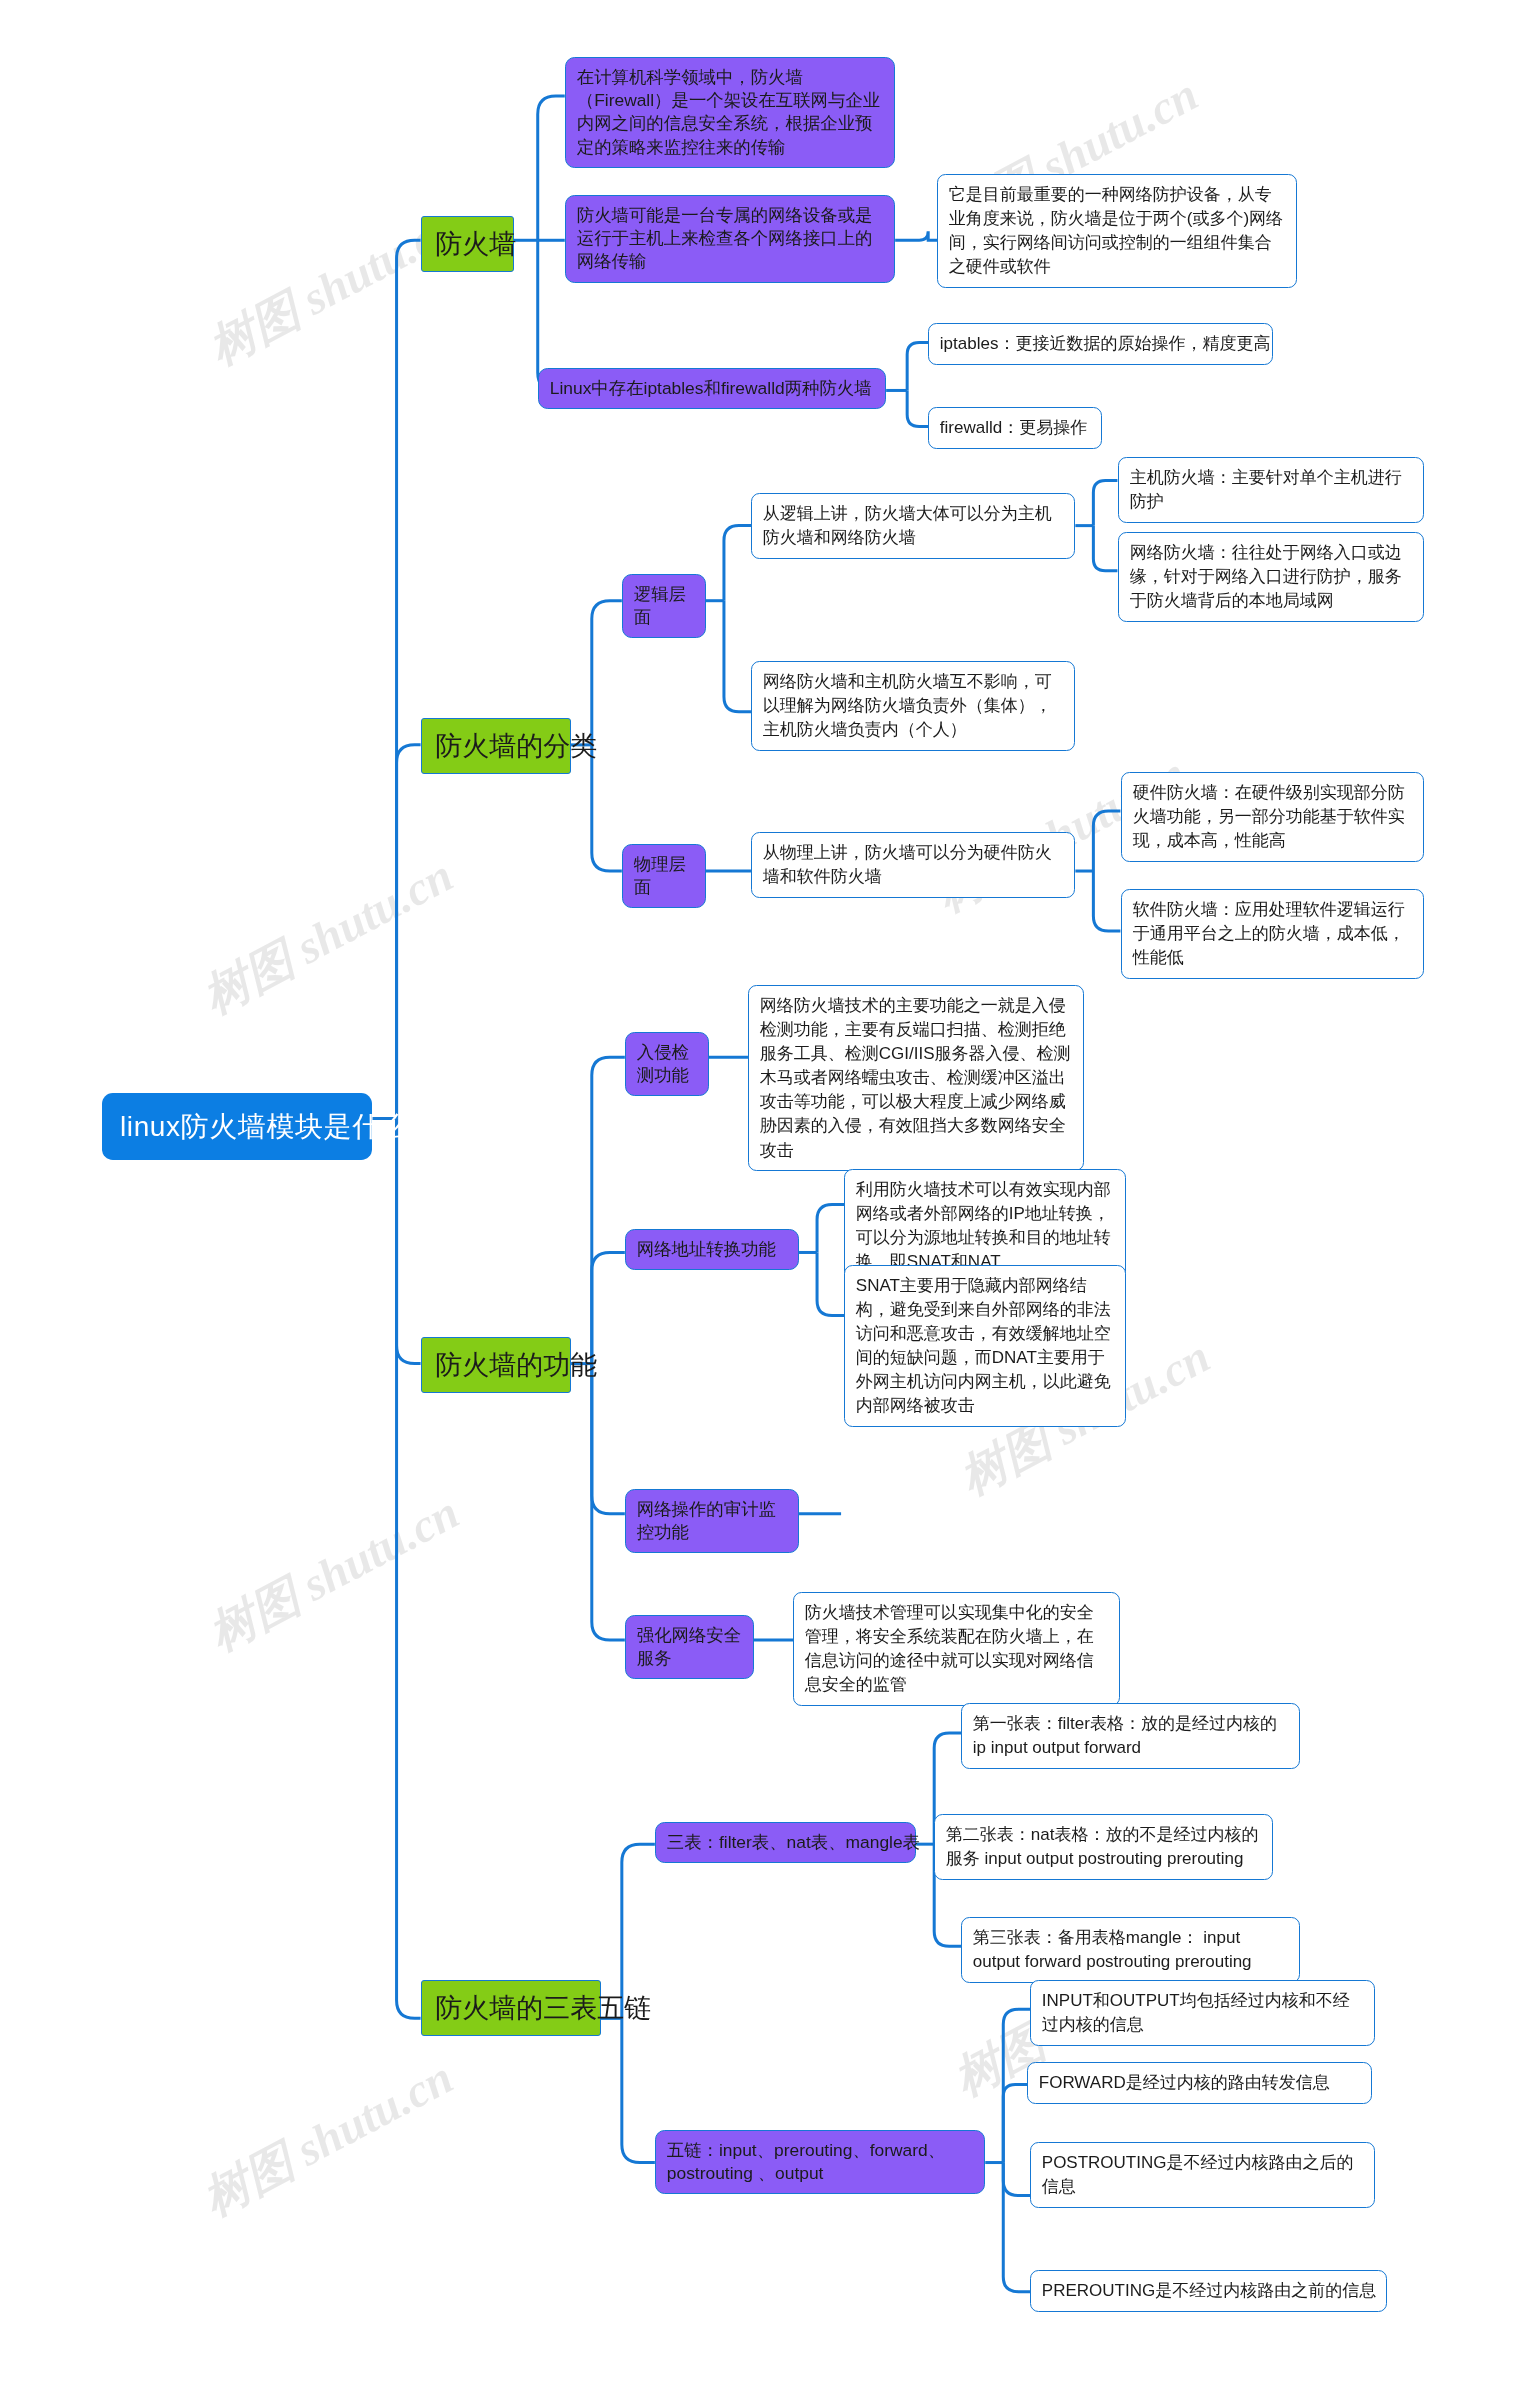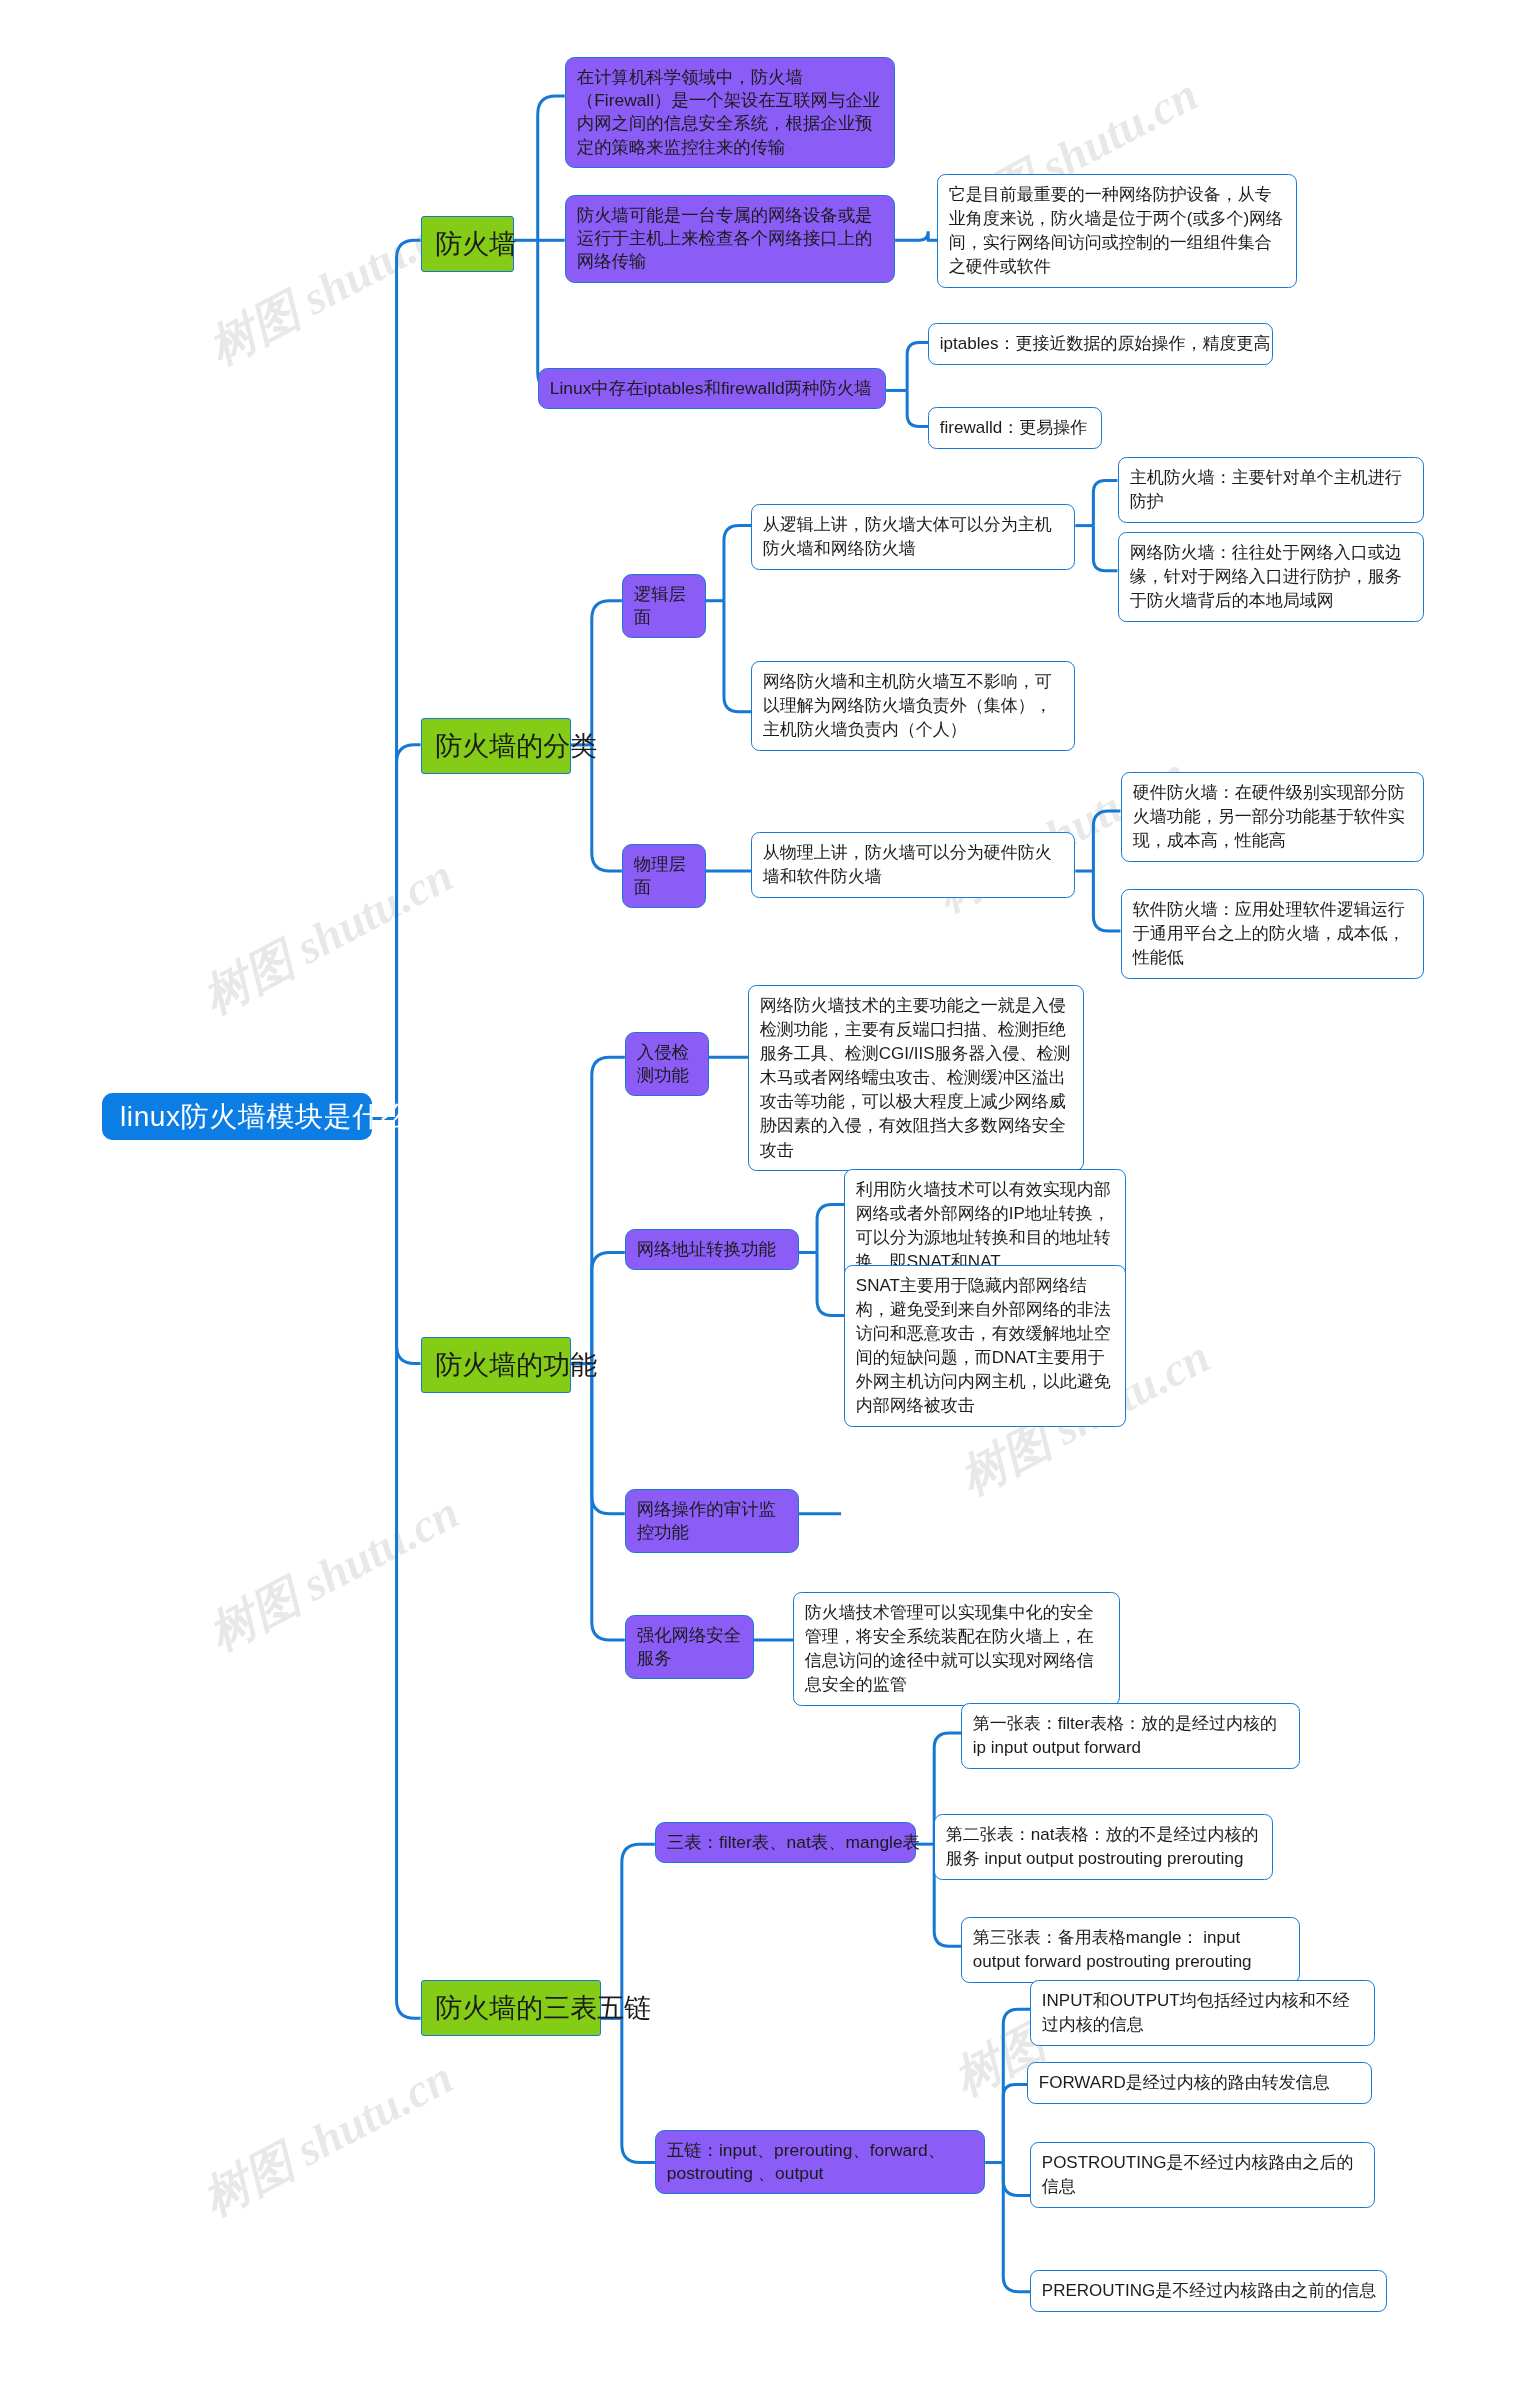--- a/index.html
+++ b/index.html
@@ -4,21 +4,21 @@
 <style>
   html,body{margin:0;padding:0;background:#ffffff;}
   body{font-family:"Liberation Sans","DejaVu Sans",sans-serif;}
   #canvas{position:relative;width:1538px;height:2389px;background:#fff;overflow:hidden;}
   svg#links{position:absolute;left:0;top:0;width:1538px;height:2389px;pointer-events:none;}
   .node{position:absolute;box-sizing:border-box;display:flex;align-items:center;}
   .node .txt{display:block;width:100%;}
 
   .root{
     background:#0c7ee3;border-radius:10.8px;color:#fff;
-    font-size:28px;line-height:1.25;padding:6px 18px;
+    font-size:28px;line-height:1.25;padding:16px 18px;
     letter-spacing:0.6px;white-space:nowrap;
   }
   .lvl1{
     background:#84cc16;border:1.8px solid #1578d4;border-radius:3px;
     color:#1b1b1b;font-size:27px;line-height:1.3;padding:9.6px 13.2px;
     white-space:nowrap;
   }
   .lvl2{
     background:#8b5cf6;border:1.8px solid #1578d4;border-radius:9.6px;
     color:#1b1b1b;font-size:17.4px;line-height:1.34;padding:7.8px 10.8px;
@@ -154,21 +154,21 @@
   </div>
 
   <div class="node lvl1" style="left:421px;top:718px;width:150px;justify-content:center;">
     <span class="txt">防火墙的分类</span>
   </div>
 
   <div class="node lvl2" style="left:622px;top:574px;width:84px;justify-content:center;">
     <span class="txt">逻辑层面</span>
   </div>
 
-  <div class="node leaf" style="left:751px;top:493px;width:324px;margin-top:11px;">
+  <div class="node leaf" style="left:751px;top:493px;width:324px;">
     <span class="txt">从逻辑上讲，防火墙大体可以分为主机防火墙和网络防火墙</span>
   </div>
 
   <div class="node leaf" style="left:1118px;top:457px;width:306px;">
     <span class="txt">主机防火墙：主要针对单个主机进行防护</span>
   </div>
 
   <div class="node leaf" style="left:1118px;top:532px;width:306px;">
     <span class="txt">网络防火墙：往往处于网络入口或边缘，针对于网络入口进行防护，服务于防火墙背后的本地局域网</span>
   </div>

